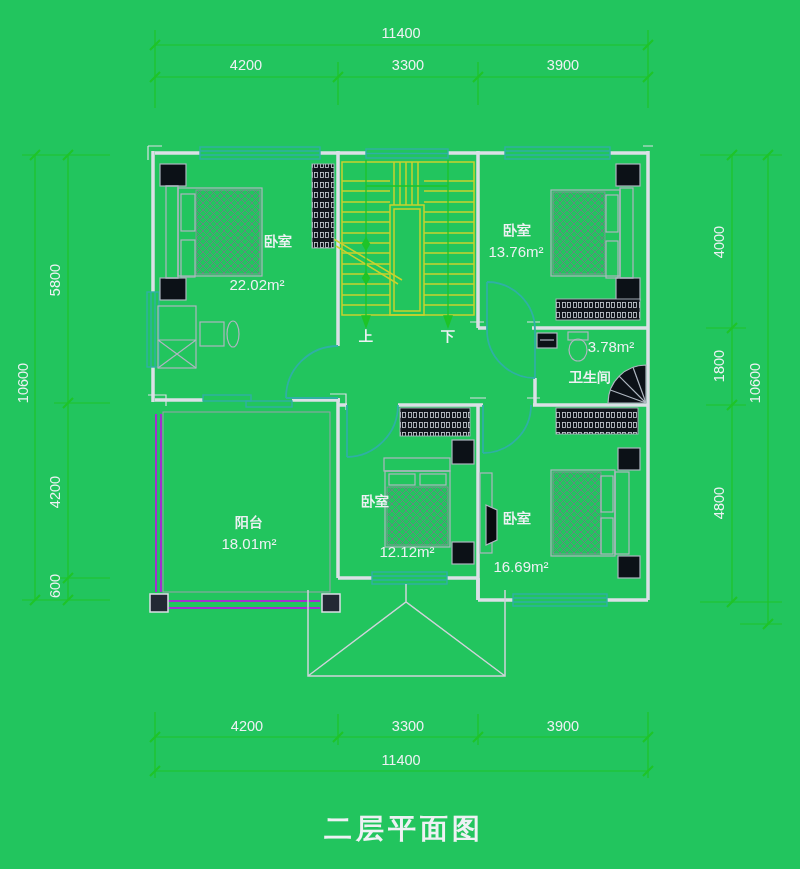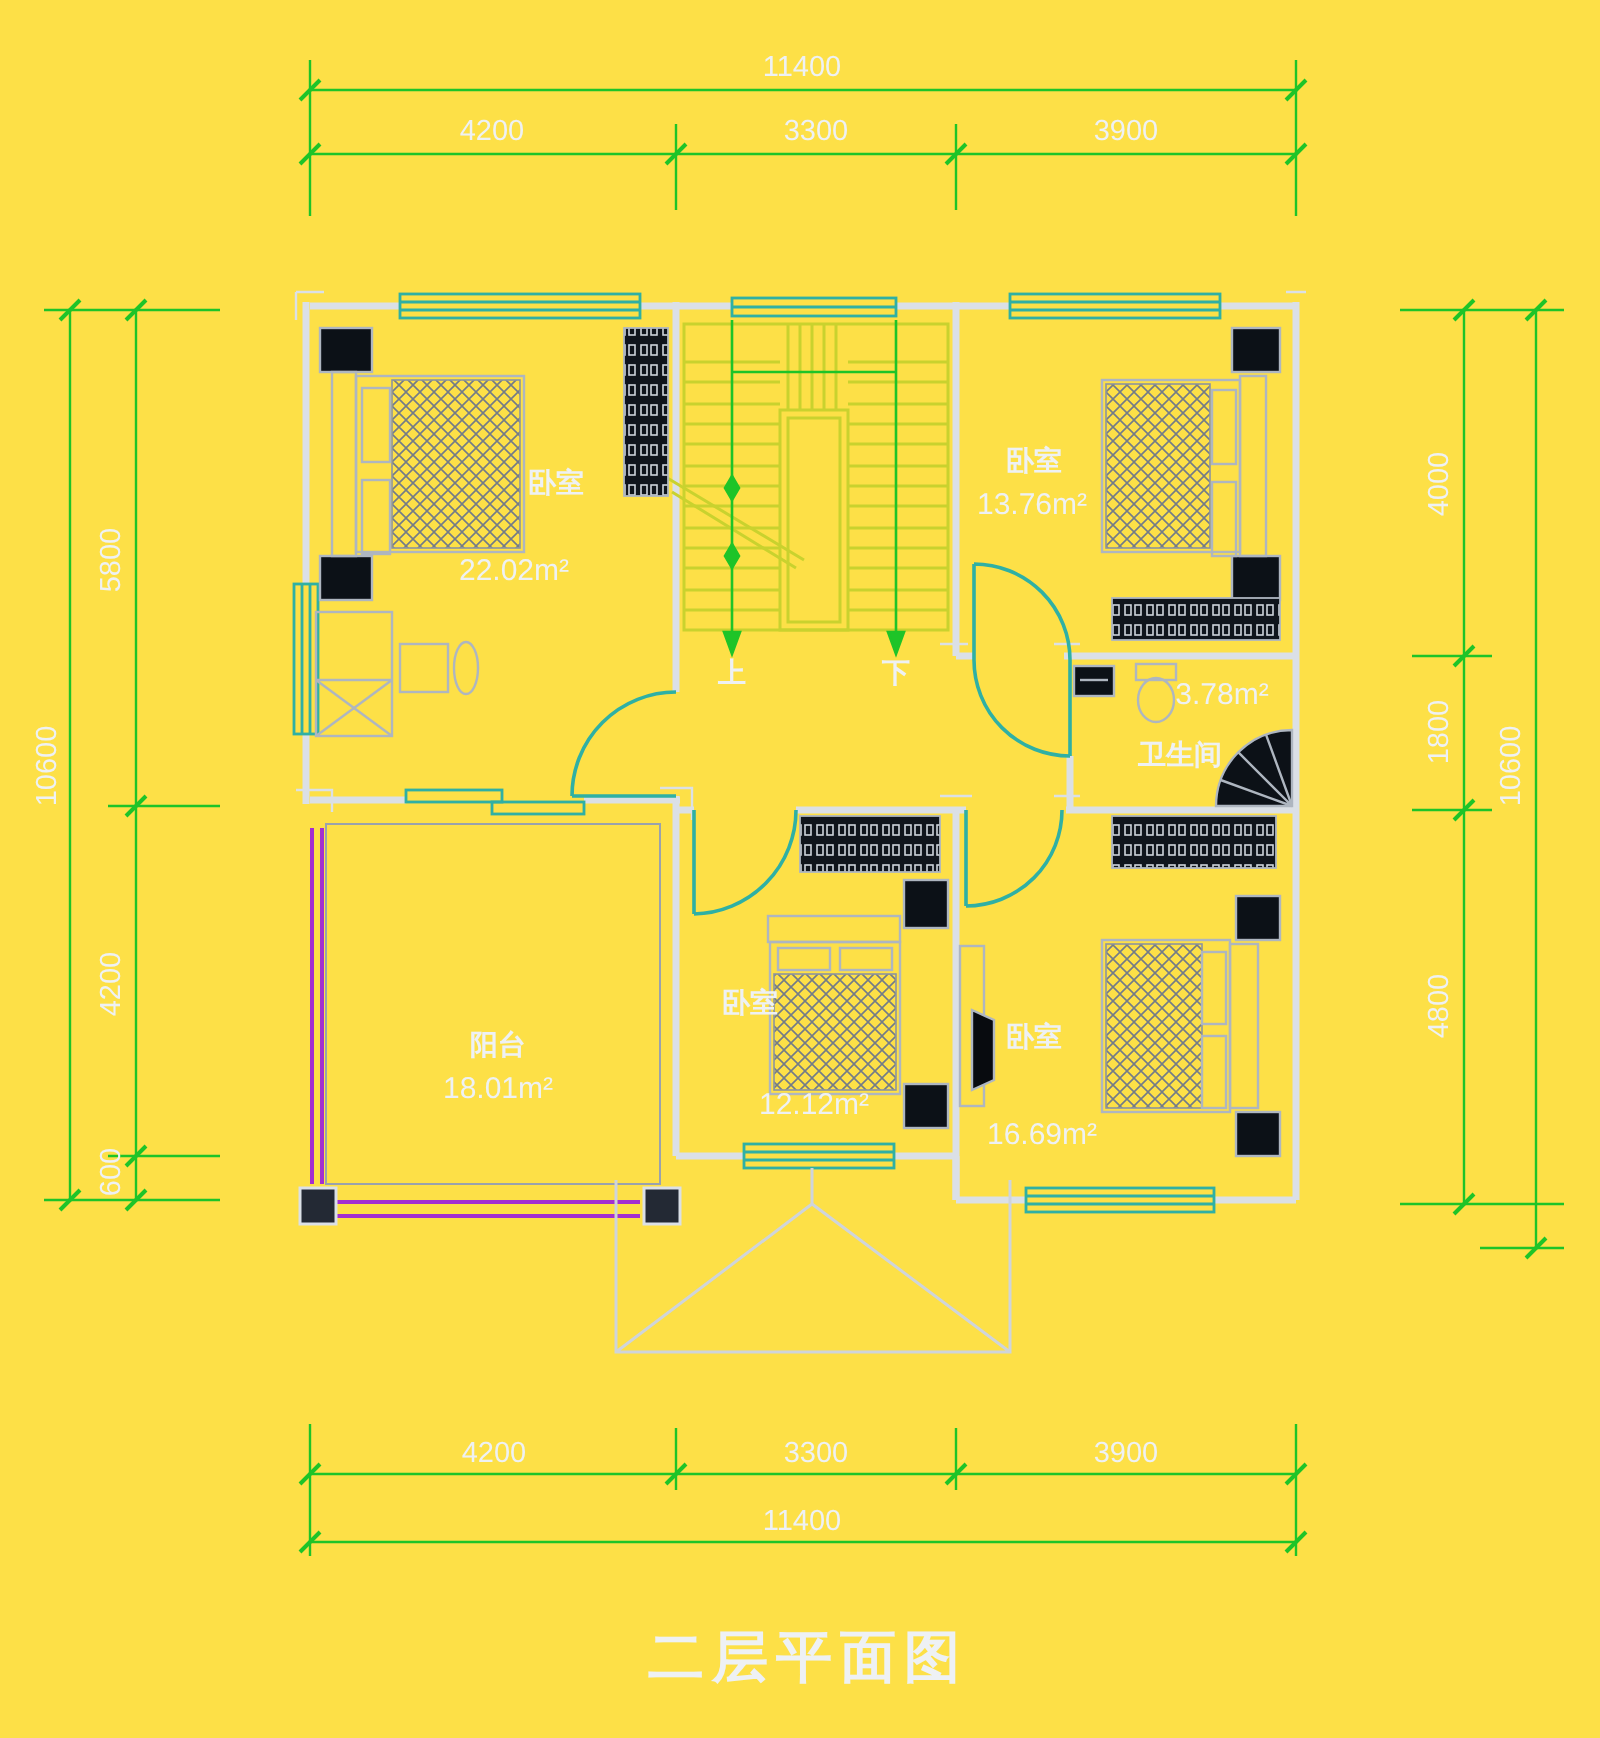--- a/index.html
+++ b/index.html
@@ -1,16 +1,16 @@
 <!DOCTYPE html>
 <html><head>
 <meta charset="utf-8">
 <style>
   html,body{margin:0;padding:0;background:#232934;}
-  .canvas{position:relative;width:800px;height:869px;background:#fde047;overflow:hidden;
+  .canvas{position:relative;width:800px;height:869px;background:#22c55e;overflow:hidden;
           font-family:"Liberation Sans","DejaVu Sans",sans-serif;}
   svg text{fill:#eef1f4;font-family:"Liberation Sans","DejaVu Sans",sans-serif;}
   .dim{font-size:14.5px;}
   .room-name{font-size:14px;font-weight:bold;}
   .room-area{font-size:15px;}
   .stair-label{font-size:14px;font-weight:bold;}
   .title{font-size:28px;font-weight:bold;letter-spacing:4px;}
 </style>
 </head>
 <body>

